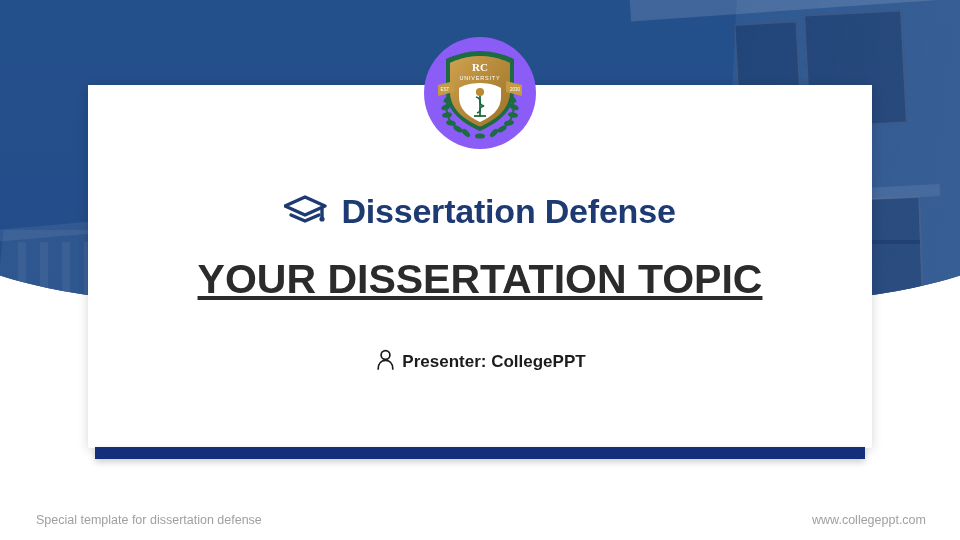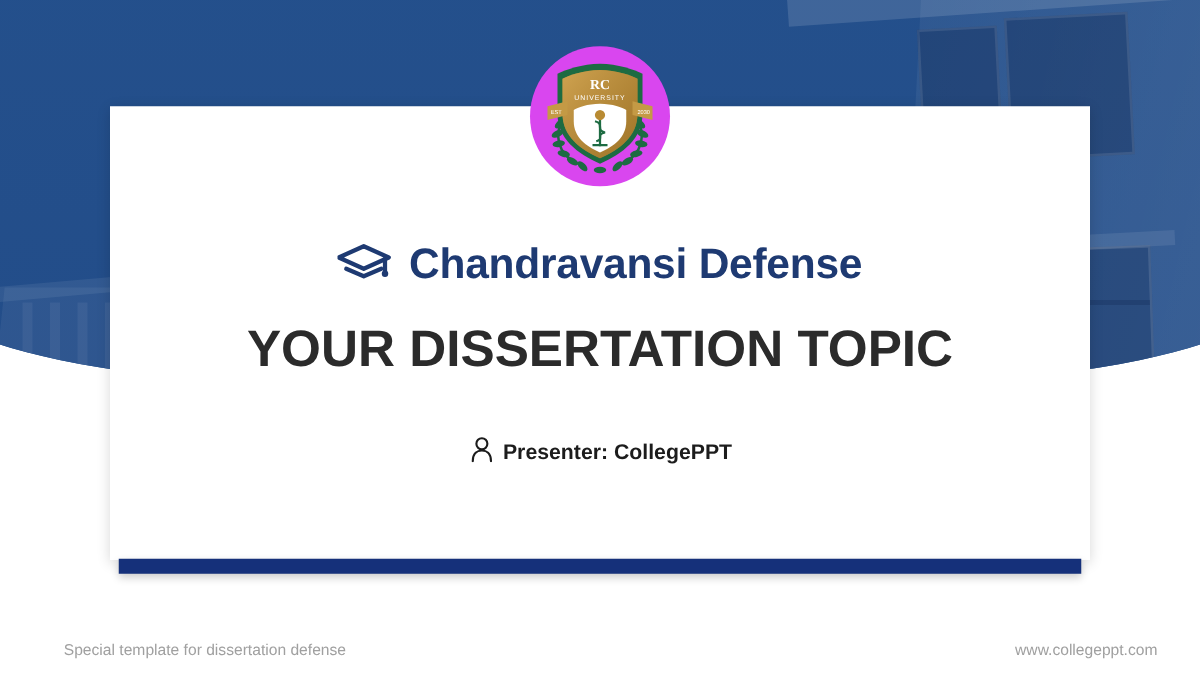--- a/index.html
+++ b/index.html
@@ -119,21 +119,21 @@
   }
 
   
   .emblem-wrap {
     position: absolute;
     left: 424px;
     top: 37px;
     width: 112px;
     height: 112px;
     border-radius: 50%;
-    background: #d946ef;
+    background: #8b5cf6;
     display: flex;
     align-items: center;
     justify-content: center;
   }
   .emblem { display: block; }
 
   
   .brand-row {
     position: absolute;
     left: 0; right: 0;
@@ -155,20 +155,21 @@
   .topic {
     position: absolute;
     left: 0; right: 0;
     top: 256px;
     text-align: center;
     font-size: 41px;
     font-weight: bold;
     color: #2b2b2b;
     letter-spacing: 0px;
     white-space: nowrap;
+    text-decoration: underline;
   }
 
   .people-row {
     position: absolute;
     left: 2px; right: 0;
     top: 349px;
     display: flex;
     align-items: center;
     justify-content: center;
     gap: 28px;
@@ -196,21 +197,20 @@
   }
 
   
   .footer-left {
     position: absolute;
     left: 36px;
     top: 513px;
     font-size: 12.5px;
     color: #a0a0a0;
     white-space: nowrap;
-    margin-left: 15px;
   }
   .footer-right {
     position: absolute;
     right: 34px;
     top: 513px;
     font-size: 12.5px;
     color: #a0a0a0;
     white-space: nowrap;
     margin-left: 12px;
   }
@@ -304,21 +304,21 @@
 
   <div class="brand-row">
     <span>
       <svg class="cap-icon" width="44" height="34" viewBox="0 0 44 34" aria-hidden="true">
         <path d="M21 2 L41 11 L21 20 L1 11 Z" fill="none" stroke="#1e3a72" stroke-width="3.4" stroke-linejoin="round"></path>
         <path d="M7 20 L21 26 L35 20" fill="none" stroke="#1e3a72" stroke-width="3.4" stroke-linejoin="round" stroke-linecap="round"></path>
         <path d="M38 12.5 L38 22" stroke="#1e3a72" stroke-width="3.4" stroke-linecap="round"></path>
         <circle cx="38" cy="24" r="2.6" fill="#1e3a72"></circle>
       </svg>
     </span>
-    <span class="brand-text">Chandravansi Defense</span>
+    <span class="brand-text">Dissertation Defense</span>
   </div>
 
   <div class="topic">YOUR DISSERTATION TOPIC</div>
 
   <div class="people-row">
     <div class="person">
       <span>
         <svg width="19" height="21" viewBox="0 0 19 21" aria-hidden="true">
           <circle cx="9.5" cy="6" r="4.4" fill="none" stroke="#1c1c1c" stroke-width="1.7"></circle>
           <path d="M2.2 20 C2.2 13.6 6 11.4 9.5 11.4 C13 11.4 16.8 13.6 16.8 20" fill="none" stroke="#1c1c1c" stroke-width="1.7" stroke-linecap="round"></path>

